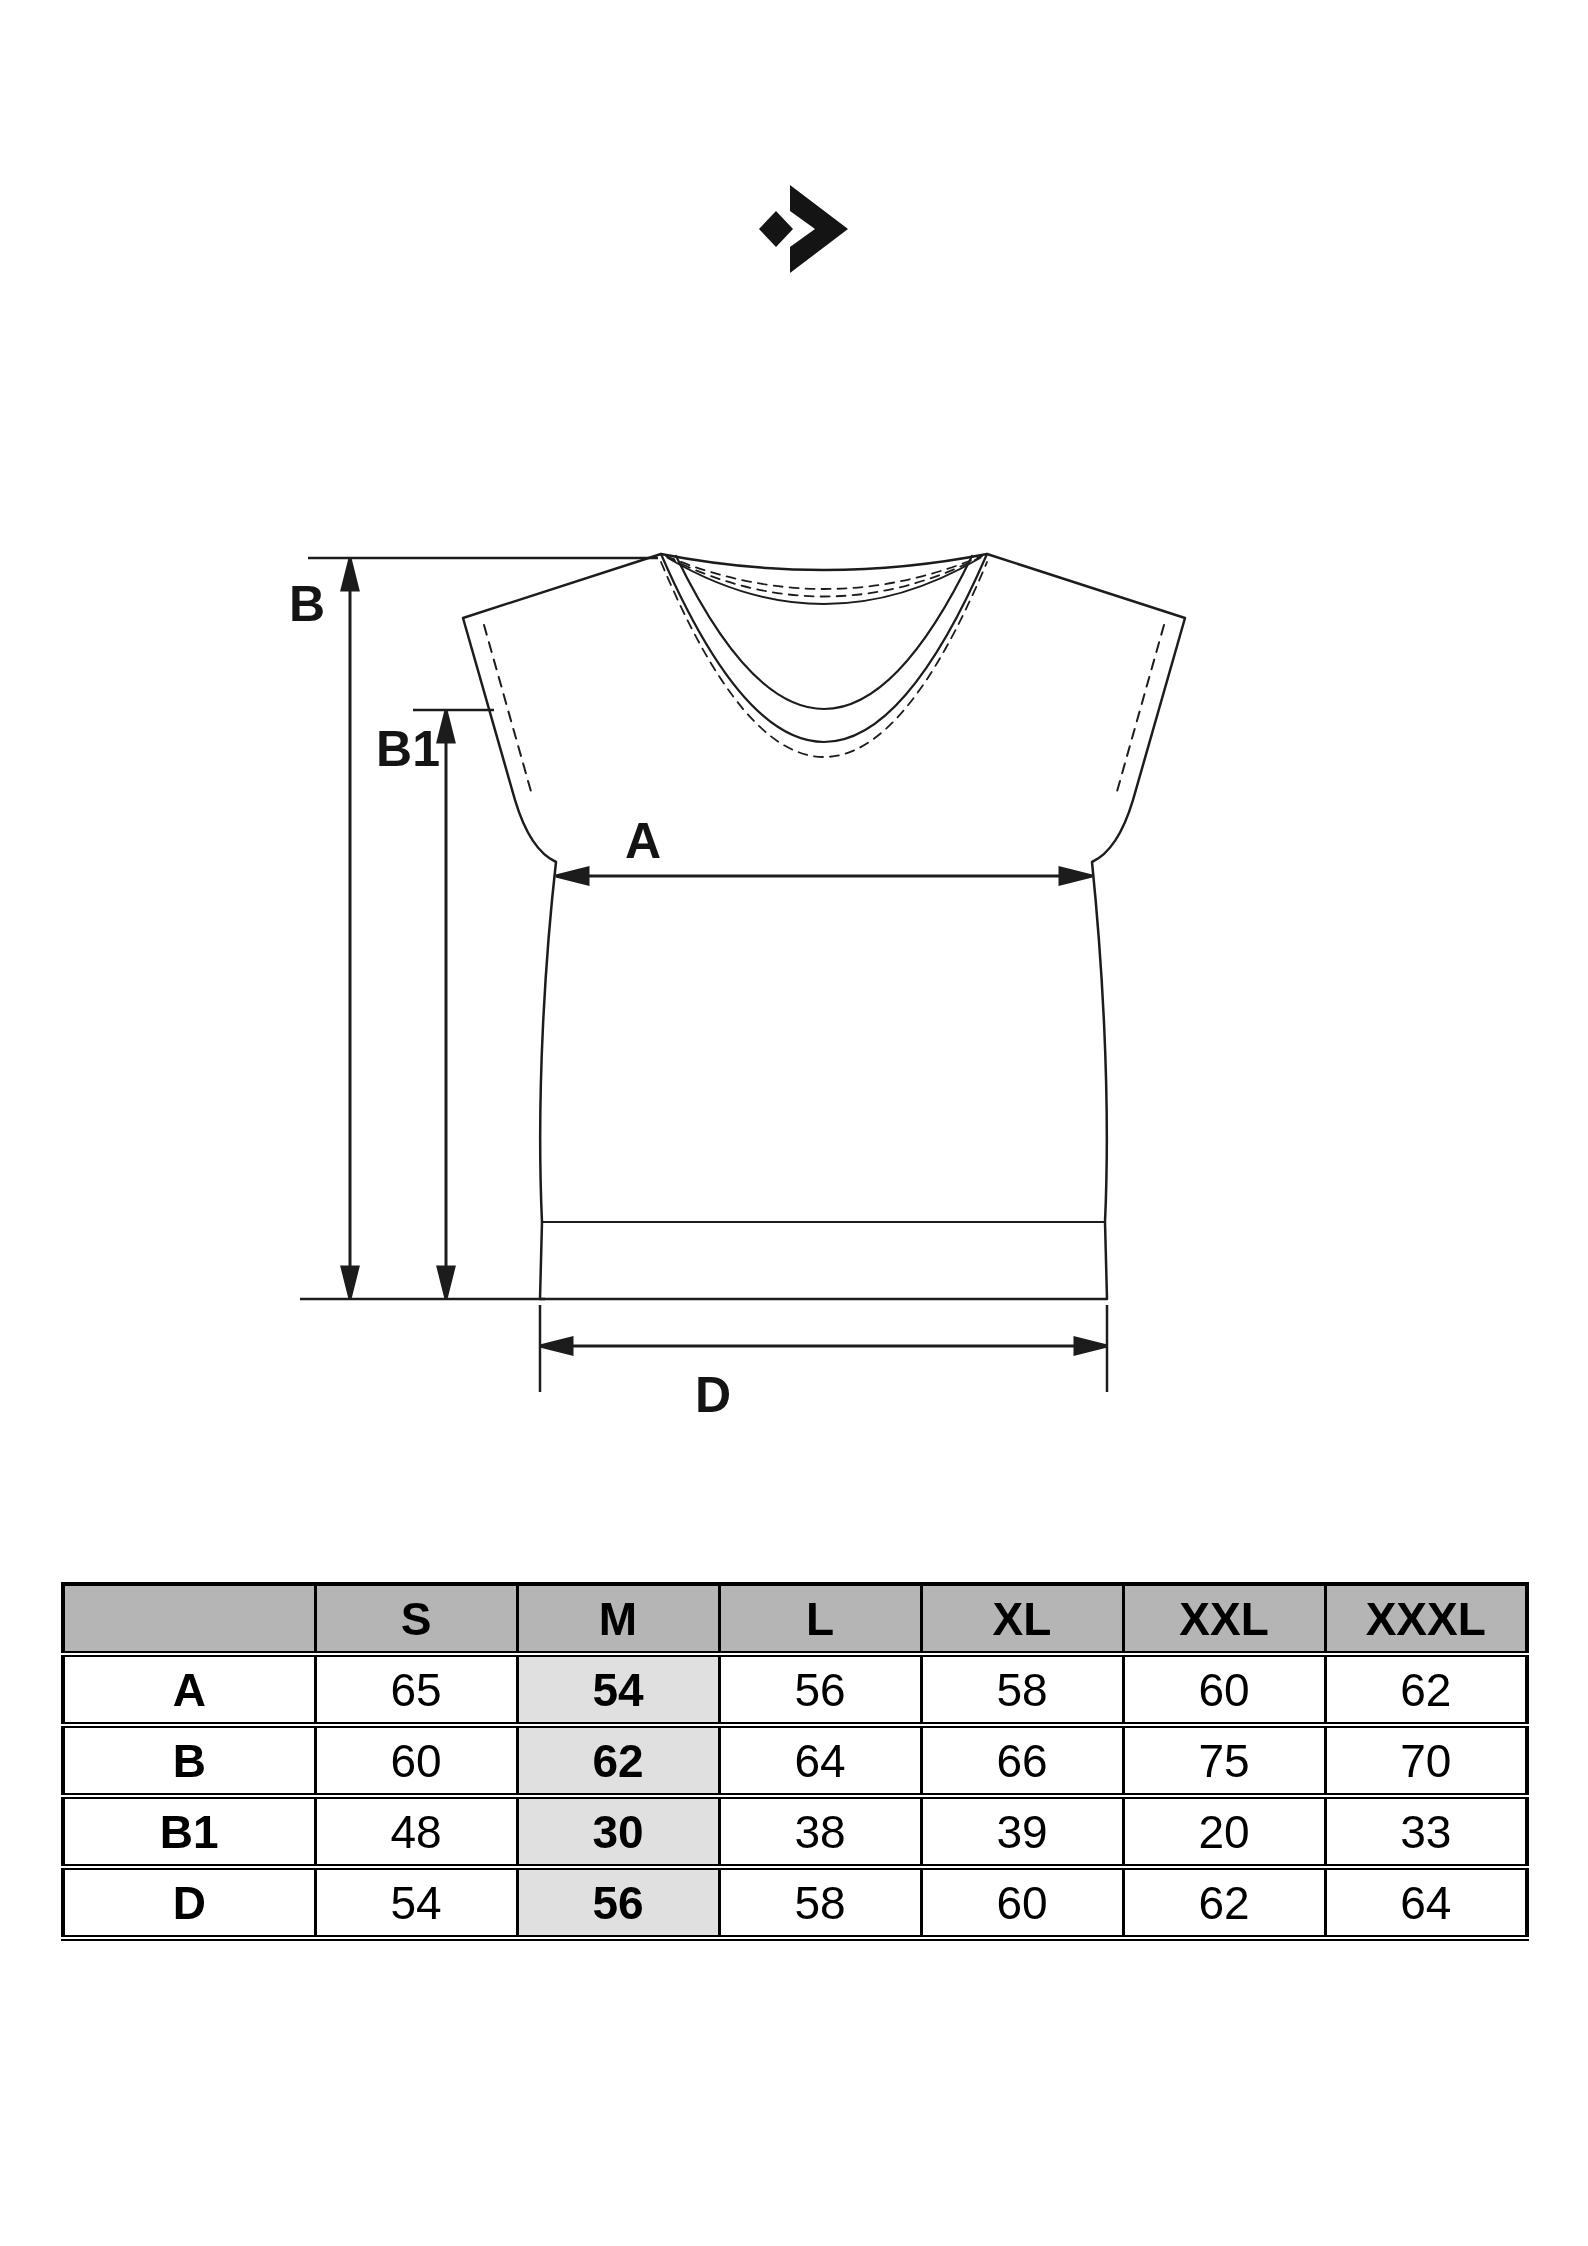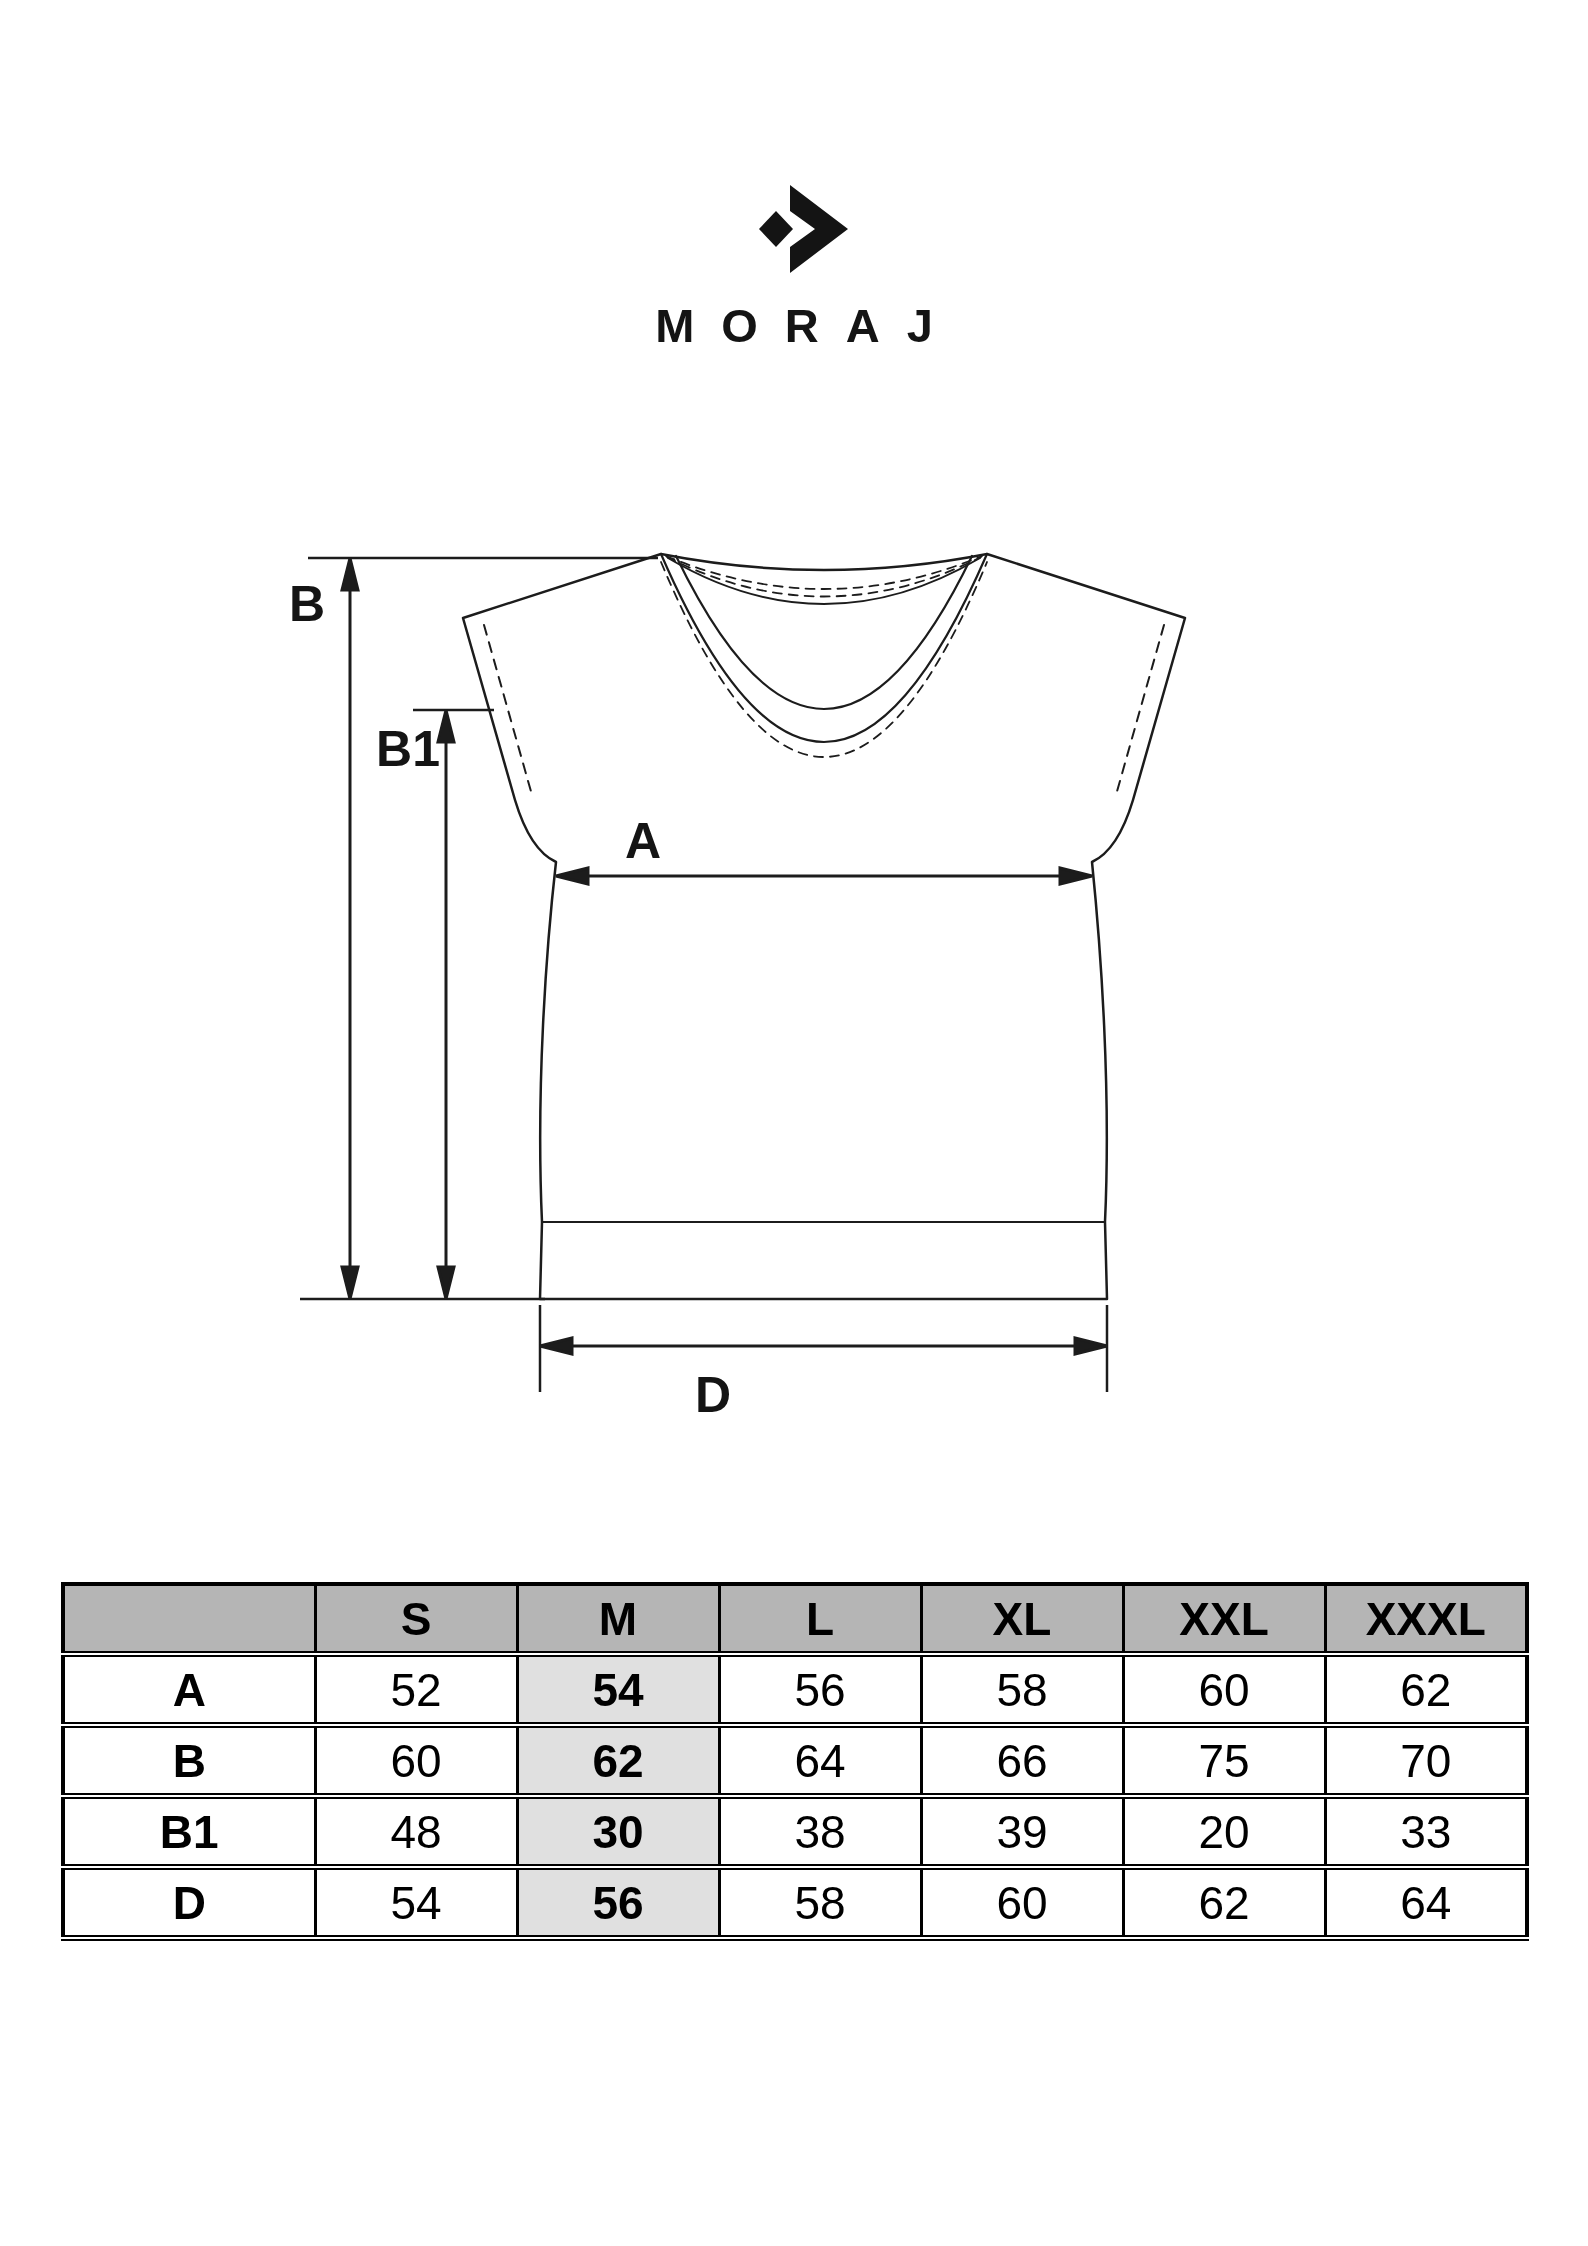--- a/index.html
+++ b/index.html
@@ -145,21 +145,20 @@
         <polygon points="1107,1346 1075,1338 1075,1354"></polygon>
       </g>
 
       <text class="dim-label" x="307" y="621" text-anchor="middle" stroke="none">B</text>
       <text class="dim-label" x="408" y="766" text-anchor="middle" stroke="none">B1</text>
       <text class="dim-label" x="643" y="858" text-anchor="middle" stroke="none">A</text>
       <text class="dim-label" x="713" y="1412" text-anchor="middle" stroke="none">D</text>
     </g>
   </svg>
 
-  <div class="wordmark">MORAJ</div>
 
   <table class="size-table">
     <colgroup>
       <col class="c0">
         <col class="cn">
         <col class="cn">
         <col class="cn">
         <col class="cn">
         <col class="cn">
         <col class="cn">
@@ -171,21 +170,21 @@
         <th>M</th>
         <th>L</th>
         <th>XL</th>
         <th>XXL</th>
         <th>XXXL</th>
       </tr>
     </thead>
     <tbody>
       <tr>
         <td class="rowlabel">A</td>
-        <td>52</td>
+        <td>65</td>
         <td class="hl">54</td>
         <td>56</td>
         <td>58</td>
         <td>60</td>
         <td>62</td>
       </tr>
       <tr>
         <td class="rowlabel">B</td>
         <td>60</td>
         <td class="hl">62</td>

